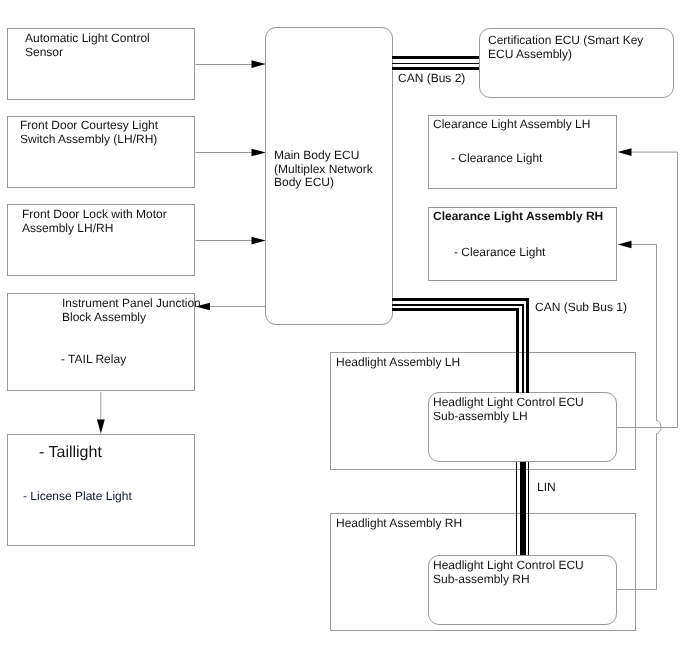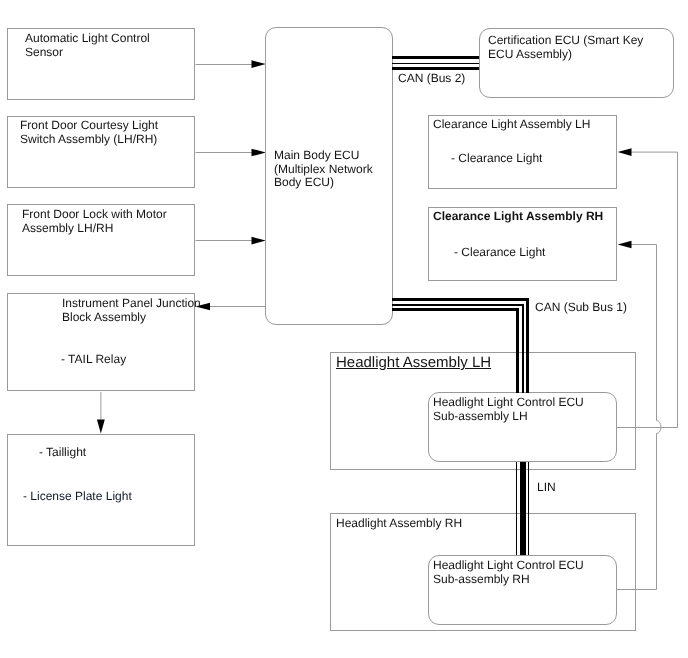--- a/index.html
+++ b/index.html
@@ -53,42 +53,42 @@
   <div class="box" style="left: 6.8px; top: 204.4px; width: 188.4px; height: 71.7px; border-color: rgb(154, 154, 154);"></div>
   <div class="lbl" style="left: 22.4px; top: 208.4px; color: rgb(20, 20, 20); font-size: 12px;">Front Door Lock with Motor
 Assembly LH/RH</div>
 
   <div class="box" style="left: 6.8px; top: 292.5px; width: 188.4px; height: 98.9px; border-color: rgb(154, 154, 154);"></div>
   <div class="lbl" style="left: 21.7px; top: 297.3px; color: rgb(20, 20, 20); font-size: 12px; margin-left: 40px;">Instrument Panel Junction
 Block Assembly</div>
   <div class="lbl" style="left: 60.8px; top: 352.7px; color: rgb(20, 20, 20); font-size: 12px;">- TAIL Relay</div>
 
   <div class="box" style="left: 6.8px; top: 433.9px; width: 188.4px; height: 112.2px; border-color: rgb(154, 154, 154);"></div>
-  <div class="lbl" style="left: 39px; top: 445.8px; color: rgb(20, 20, 20); font-size: 12px;">- Taillight</div>
+  <div class="lbl" style="left: 39px; top: 445.8px; color: rgb(20, 20, 20); font-size: 16px;">- Taillight</div>
   <div class="lbl" style="left: 23px; top: 489.5px; color: #0f172a; font-size: 12px;">- License Plate Light</div>
 
   <div class="rbox" style="left: 265px; top: 27px; width: 127.5px; height: 297.5px; border-color: rgb(154, 154, 154);"></div>
   <div class="lbl" style="left: 274px; top: 149.4px; color: rgb(20, 20, 20); font-size: 12px;">Main Body ECU
 (Multiplex Network
 Body ECU)</div>
 
   <div class="rbox" style="left: 479px; top: 28px; width: 194.7px; height: 70px; border-color: rgb(154, 154, 154);"></div>
   <div class="lbl" style="left: 487.9px; top: 34px; color: rgb(20, 20, 20); font-size: 12px;">Certification ECU (Smart Key
 ECU Assembly)</div>
 
   <div class="box" style="left: 428px; top: 115.1px; width: 188.6px; height: 73.8px; border-color: rgb(154, 154, 154);"></div>
   <div class="lbl" style="left: 432.6px; top: 117.8px; color: rgb(20, 20, 20); font-size: 12px;">Clearance Light Assembly LH</div>
   <div class="lbl" style="left: 451.2px; top: 151.6px; color: rgb(20, 20, 20); font-size: 12px;">- Clearance Light</div>
 
   <div class="box" style="left: 428px; top: 207.3px; width: 188.6px; height: 73.6px; border-color: rgb(154, 154, 154);"></div>
   <div class="lbl" style="left: 432.6px; top: 210.3px; color: rgb(20, 20, 20); font-size: 12px; font-weight: bold;">Clearance Light Assembly RH</div>
   <div class="lbl" style="left: 454.3px; top: 245.8px; color: rgb(20, 20, 20); font-size: 12px;">- Clearance Light</div>
 
   <div class="box" style="left: 329.5px; top: 352.4px; width: 306.6px; height: 117.5px; border-color: rgb(154, 154, 154);"></div>
-  <div class="lbl" style="left: 335.9px; top: 356.1px; color: rgb(20, 20, 20); font-size: 15px; text-decoration: underline;">Headlight Assembly LH</div>
+  <div class="lbl" style="left: 335.9px; top: 356.1px; color: rgb(20, 20, 20); font-size: 12px;">Headlight Assembly LH</div>
 
   <div class="rbox" style="left: 428.3px; top: 392px; width: 188.7px; height: 69.7px; border-color: rgb(154, 154, 154);"></div>
   <div class="lbl" style="left: 433.2px; top: 396px; color: rgb(20, 20, 20); font-size: 12px;">Headlight Light Control ECU
 Sub-assembly LH</div>
 
   <div class="box" style="left: 329.5px; top: 513.4px; width: 306.6px; height: 117.3px; border-color: rgb(154, 154, 154);"></div>
   <div class="lbl" style="left: 335.9px; top: 517.1px; color: rgb(20, 20, 20); font-size: 12px;">Headlight Assembly RH</div>
 
   <div class="rbox" style="left: 428.3px; top: 555.3px; width: 188.7px; height: 69.5px; border-color: rgb(154, 154, 154);"></div>
   <div class="lbl" style="left: 433.2px; top: 559.3px; color: rgb(20, 20, 20); font-size: 12px;">Headlight Light Control ECU

